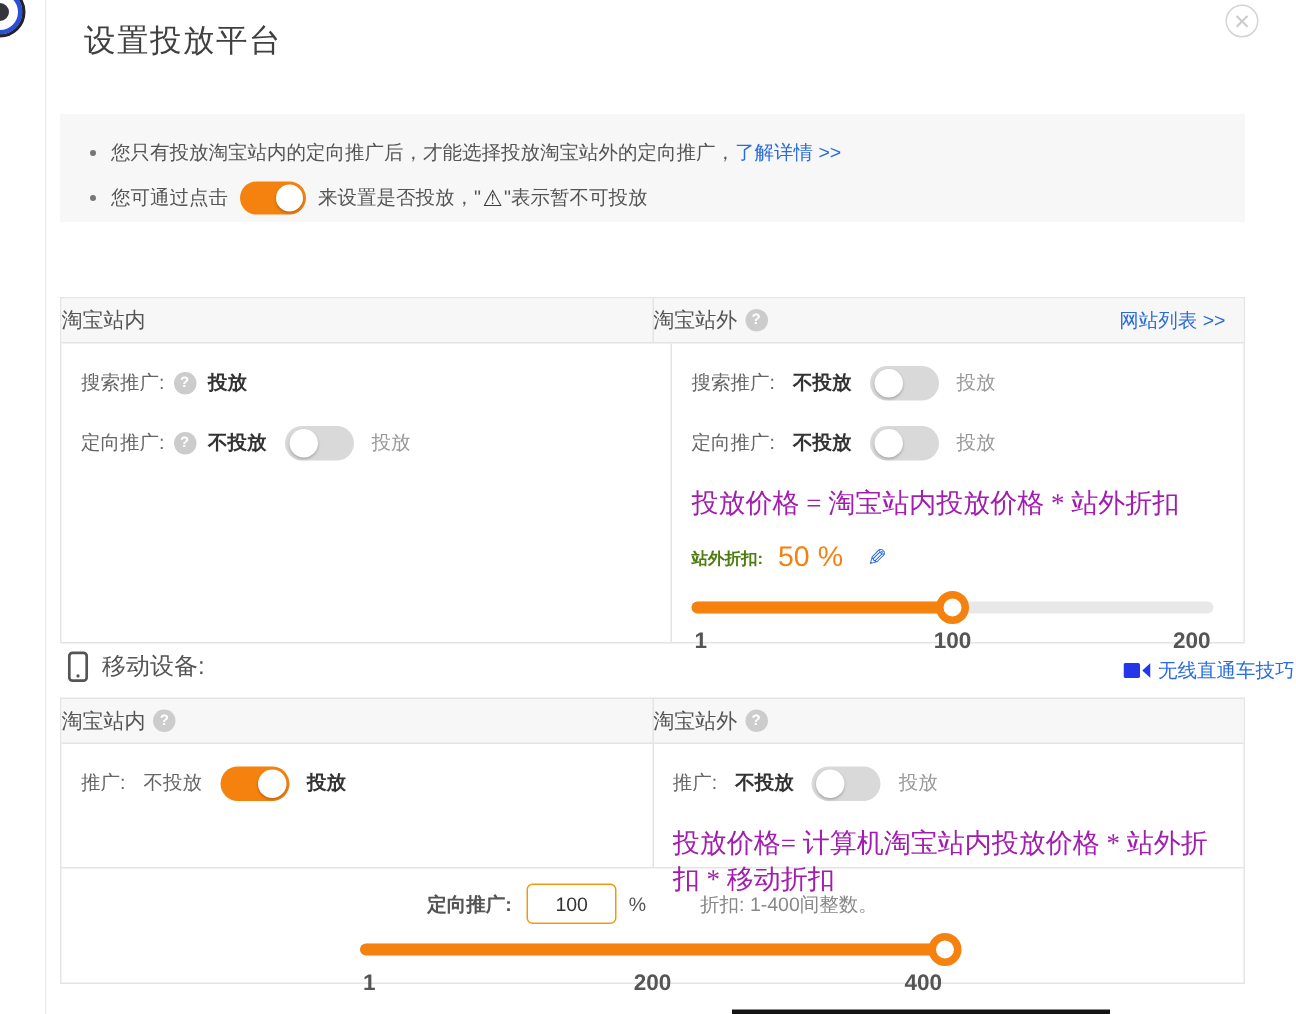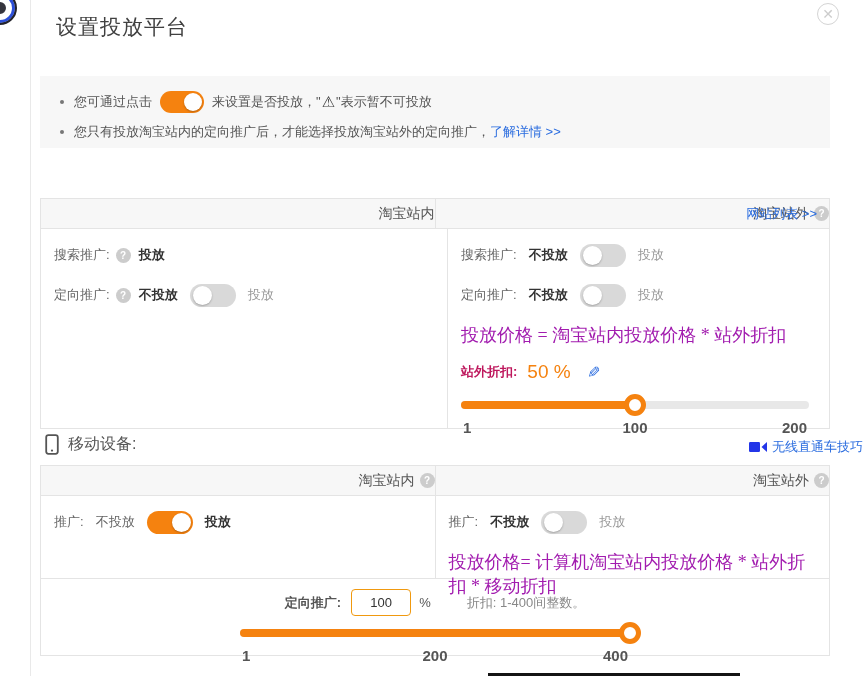--- a/index.html
+++ b/index.html
@@ -30,21 +30,21 @@
   .section-head .sec-icon { margin-right:9px; display:inline-flex; }
   .head-computer { top:163px; }
   .head-mobile { top:434px; }
   .mobile-tip-link { position:absolute; right:1px; top:438px; display:flex; align-items:center; font-size:13px; }
   .mobile-tip-link .vid { margin-right:5px; display:inline-flex; }
 
   .tbl { position:absolute; left:9px; width:790px; border:1px solid #e4e4e4; background:#fff; }
   .tbl-computer { top:198px; height:231px; }
   .tbl-mobile { top:465px; height:191px; }
   .tbl-head { display:flex; height:30px; background:#f7f7f7; border-bottom:1px solid #e4e4e4; }
-  .tbl-head .hcell { flex:1; position:relative; display:flex; align-items:center; justify-content:flex-end;
+  .tbl-head .hcell { flex:1; position:relative; display:flex; align-items:center; justify-content:flex-start;
     font-size:14px; color:#555; }
   .tbl-head .hcell + .hcell { border-left:1px solid #e4e4e4; }
   .hcell .help { margin-left:5px; }
   .hcell .corner-link { position:absolute; right:12px; top:0; line-height:30px; font-size:13px; }
 
   .tbl-body { display:flex; }
   .tbl-computer .tbl-body { height:199px;gap:25px; }
   .tbl-mobile .tbl-body { height:83px; border-bottom:1px solid #e4e4e4; }
   .bcell { flex:1; padding:14px 13px; }
   .bcell + .bcell { border-left:1px solid #e4e4e4; }
@@ -60,21 +60,21 @@
 
   .toggle { width:46px; height:23px; border-radius:12px; position:relative; flex:0 0 auto; cursor:pointer; }
   .toggle .knob { position:absolute; top:2px; width:19px; height:19px; border-radius:50%; background:#fff;
     box-shadow:0 1px 2px rgba(0,0,0,.25); }
   .toggle.on { background:#f5820f; } .toggle.on .knob { right:2px; }
   .toggle.off { background:#d9d9d9; } .toggle.off .knob { left:3px; }
   .toggle.sm { width:44px; height:22px; margin:0 8px; } .toggle.sm .knob { width:18px; height:18px; }
 
   .formula { font-size:18px; color:#a21caf; margin:6px 0 14px 0;font-family:Liberation Serif, serif; }
   .discount-line { display:flex; align-items:center; margin-bottom:14px; }
-  .discount-label { font-size:13px; font-weight:bold; color:#be185d; margin-right:10px; }
+  .discount-label { font-size:11px; font-weight:bold; color:#4d7c0f; margin-right:10px; }
   .discount-value { font-size:19px; color:#f5820f; margin-right:16px; }
   .edit-icon { color:#2a6cdf; font-size:16px; transform:scaleX(-1); display:inline-block; cursor:pointer; }
 
   .slider { position:relative; height:8px; background:#e8e8e8; border-radius:4px; }
   .slider .fill { position:absolute; left:0; top:0; bottom:0; background:#f5820f; border-radius:4px; }
   .slider .handle { position:absolute; top:50%; width:22px; height:22px; background:#fff;
     border:5px solid #f5820f; border-radius:50%; transform:translate(-50%,-50%); cursor:pointer; }
   .slider-labels { position:relative; height:18px; margin-top:10px; font-size:15px; font-weight:bold; color:#555; }
   .slider-labels .lmin { position:absolute; left:2px; }
   .slider-labels .lmid { position:absolute; left:50%; transform:translateX(-50%); }
@@ -99,32 +99,32 @@
   <div class="partial-logo"></div>
   <div class="left-divider"></div>
 
   <div class="dialog">
     <div class="dlg-title">设置投放平台</div>
     <div class="close-btn">✕</div>
 
     <div class="notice">
       <div class="notice-line">
         <span class="bullet"></span>
+        <span>您只有投放淘宝站内的定向推广后，才能选择投放淘宝站外的定向推广，</span>
+        <a class="link">了解详情 &gt;&gt;</a>
+      </div>
+      <div class="notice-line">
+        <span class="bullet"></span>
         <span>您可通过点击</span>
         <span class="toggle on sm">
             <span class="knob"></span>
           </span>
         <span>来设置是否投放，"</span>
         <span class="warning-glyph">⚠</span>
         <span>"表示暂不可投放</span>
-      </div>
-      <div class="notice-line">
-        <span class="bullet"></span>
-        <span>您只有投放淘宝站内的定向推广后，才能选择投放淘宝站外的定向推广，</span>
-        <a class="link">了解详情 &gt;&gt;</a>
       </div>
     </div>
 
 
     <div class="tbl tbl-computer">
       <div class="tbl-head">
         <div class="hcell">
           <span>淘宝站内</span>
         </div>
         <div class="hcell">

